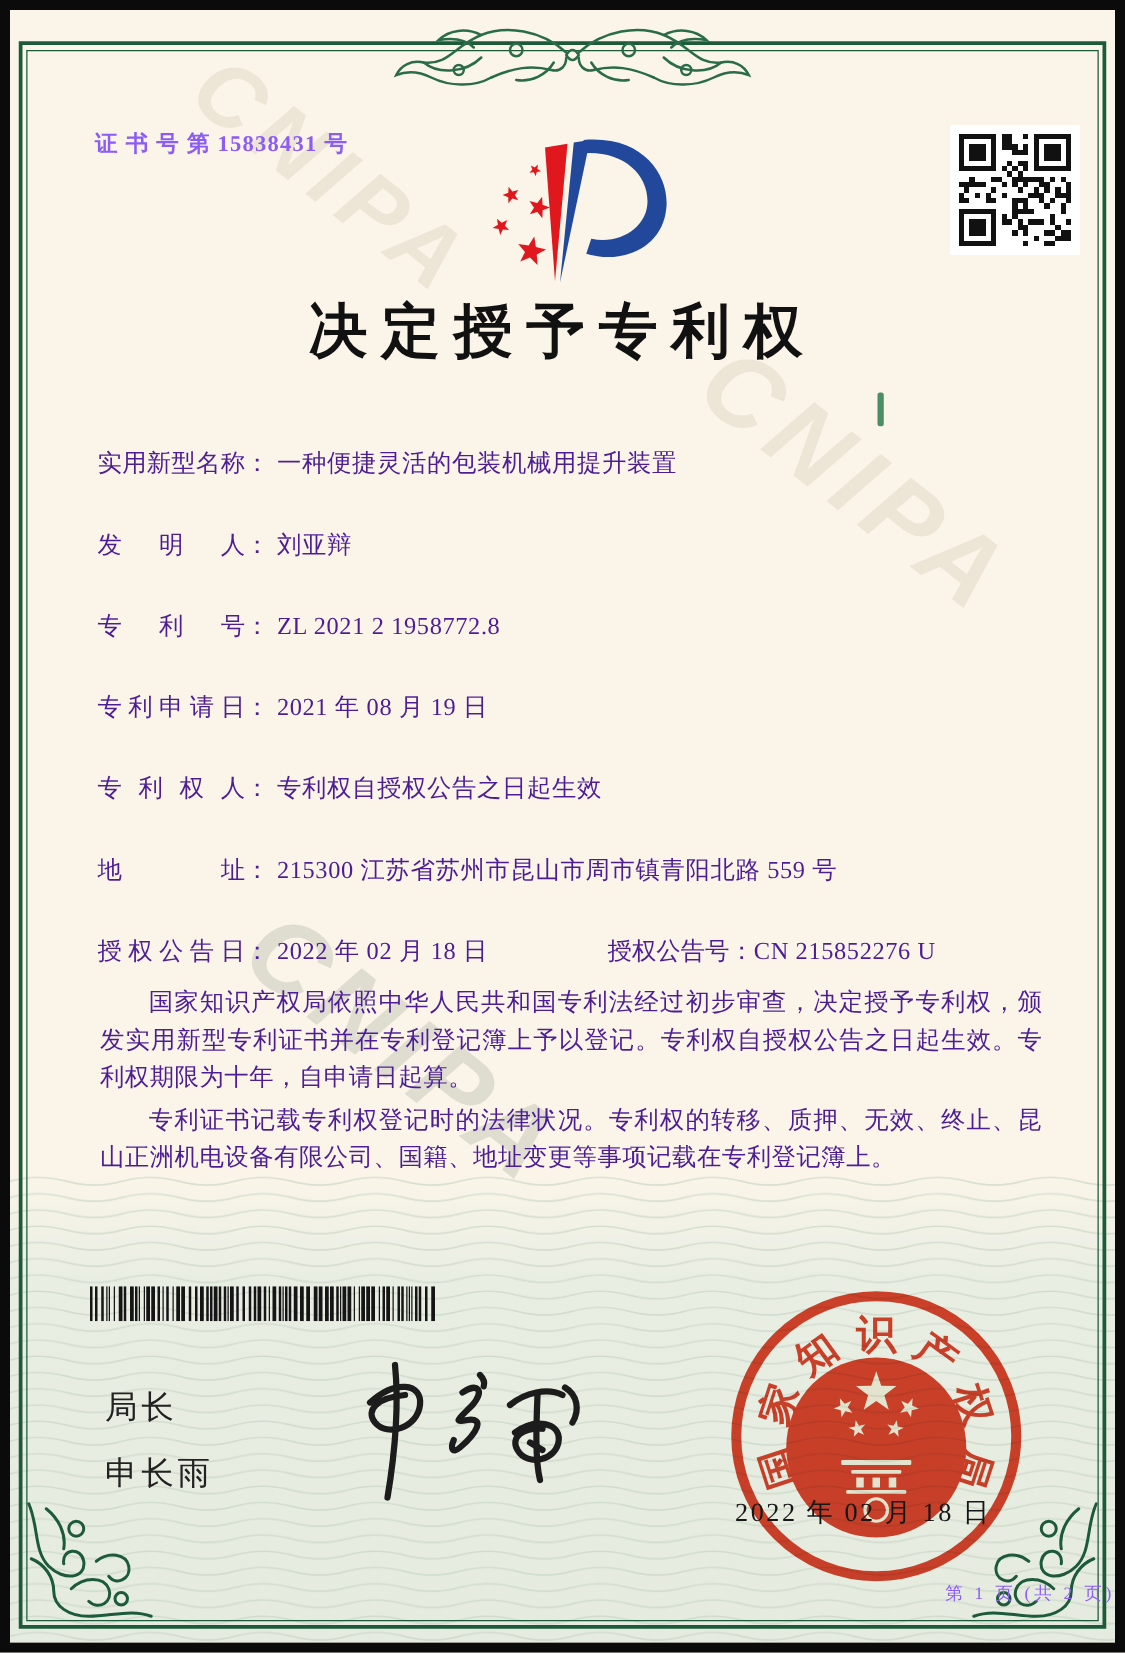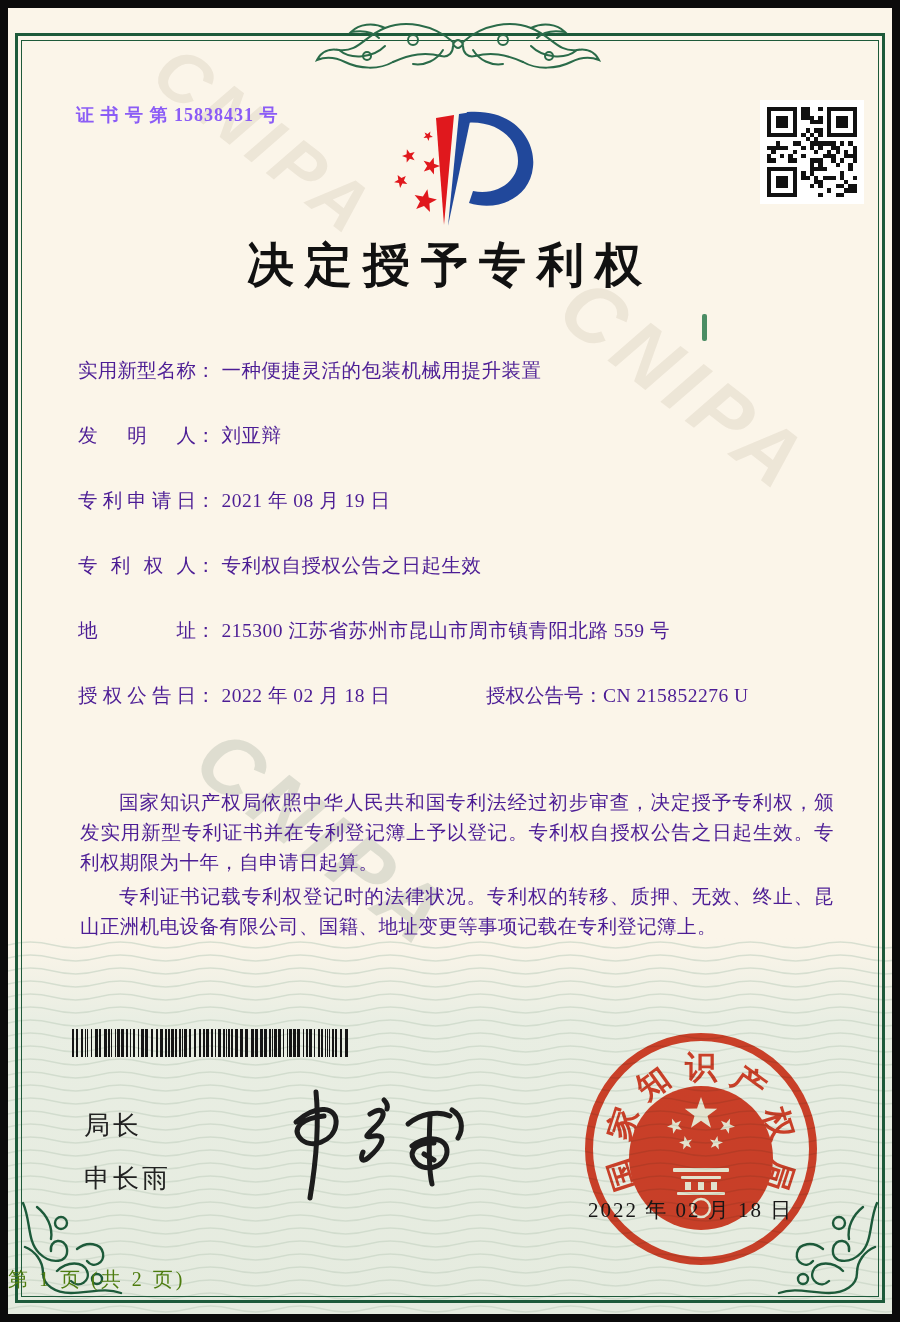--- a/index.html
+++ b/index.html
@@ -38,21 +38,21 @@
   .body-text{position:absolute;left:72px;right:58px;top:780px;font-size:19.5px;
      line-height:30px;color:#4c1d95;text-align:justify;letter-spacing:.4px;}
   .body-text p{margin:0 0 4px 0;text-indent:2em;}
   .barcode{position:absolute;left:64px;top:1021px;width:282px;height:28px;}
   .officer{position:absolute;left:76px;top:1100px;font-size:26px;color:#222;
      font-family:"Liberation Sans","DejaVu Sans",sans-serif;}
   .officer div{margin-bottom:18px;letter-spacing:3px;}
   .signature{position:absolute;left:258px;top:1072px;width:230px;height:130px;}
   .seal{position:absolute;left:568px;top:1018px;width:250px;height:250px;opacity:.95;mix-blend-mode:multiply;}
   .seal-date{position:absolute;left:580px;top:1188px;font-size:21px;color:#161616;letter-spacing:2px;}
-  .footer{position:absolute;left:0;right:0;top:1258px;text-align:left;font-size:20px;letter-spacing:3px;color:#4d7c0f;}
+  .footer{position:absolute;left:0;right:0;top:1258px;text-align:right;font-size:14px;letter-spacing:3px;color:#8b5cf6;}
 </style>
 </head>
 <body>
 
 <div class="page">
 
   <div class="bg-lower">
     <svg width="884" height="392" xmlns="http://www.w3.org/2000/svg">
       <defs>
         <pattern id="waves" width="90" height="13" patternUnits="userSpaceOnUse">
@@ -346,20 +346,23 @@
   <div class="green-tick"></div>
 
   <div class="fields">
     <div class="frow">
       <span class="flabel">实用新型名称</span><span class="fcolon">：</span><span class="fvalue">一种便捷灵活的包装机械用提升装置</span>
     </div>
     <div class="frow">
       <span class="flabel">发明人</span><span class="fcolon">：</span><span class="fvalue">刘亚辩</span>
     </div>
     <div class="frow">
+      <span class="flabel">专利号</span><span class="fcolon">：</span><span class="fvalue">ZL 2021 2 1958772.8</span>
+    </div>
+    <div class="frow">
       <span class="flabel">专利申请日</span><span class="fcolon">：</span><span class="fvalue">2021 年 08 月 19 日</span>
     </div>
     <div class="frow">
       <span class="flabel">专利权人</span><span class="fcolon">：</span><span class="fvalue">专利权自授权公告之日起生效</span>
     </div>
     <div class="frow">
       <span class="flabel">地址</span><span class="fcolon">：</span><span class="fvalue">215300  江苏省苏州市昆山市周市镇青阳北路 559 号</span>
     </div>
     <div class="frow">
       <span class="flabel">授权公告日</span><span class="fcolon">：</span><span class="fvalue">2022 年 02 月 18 日</span>

